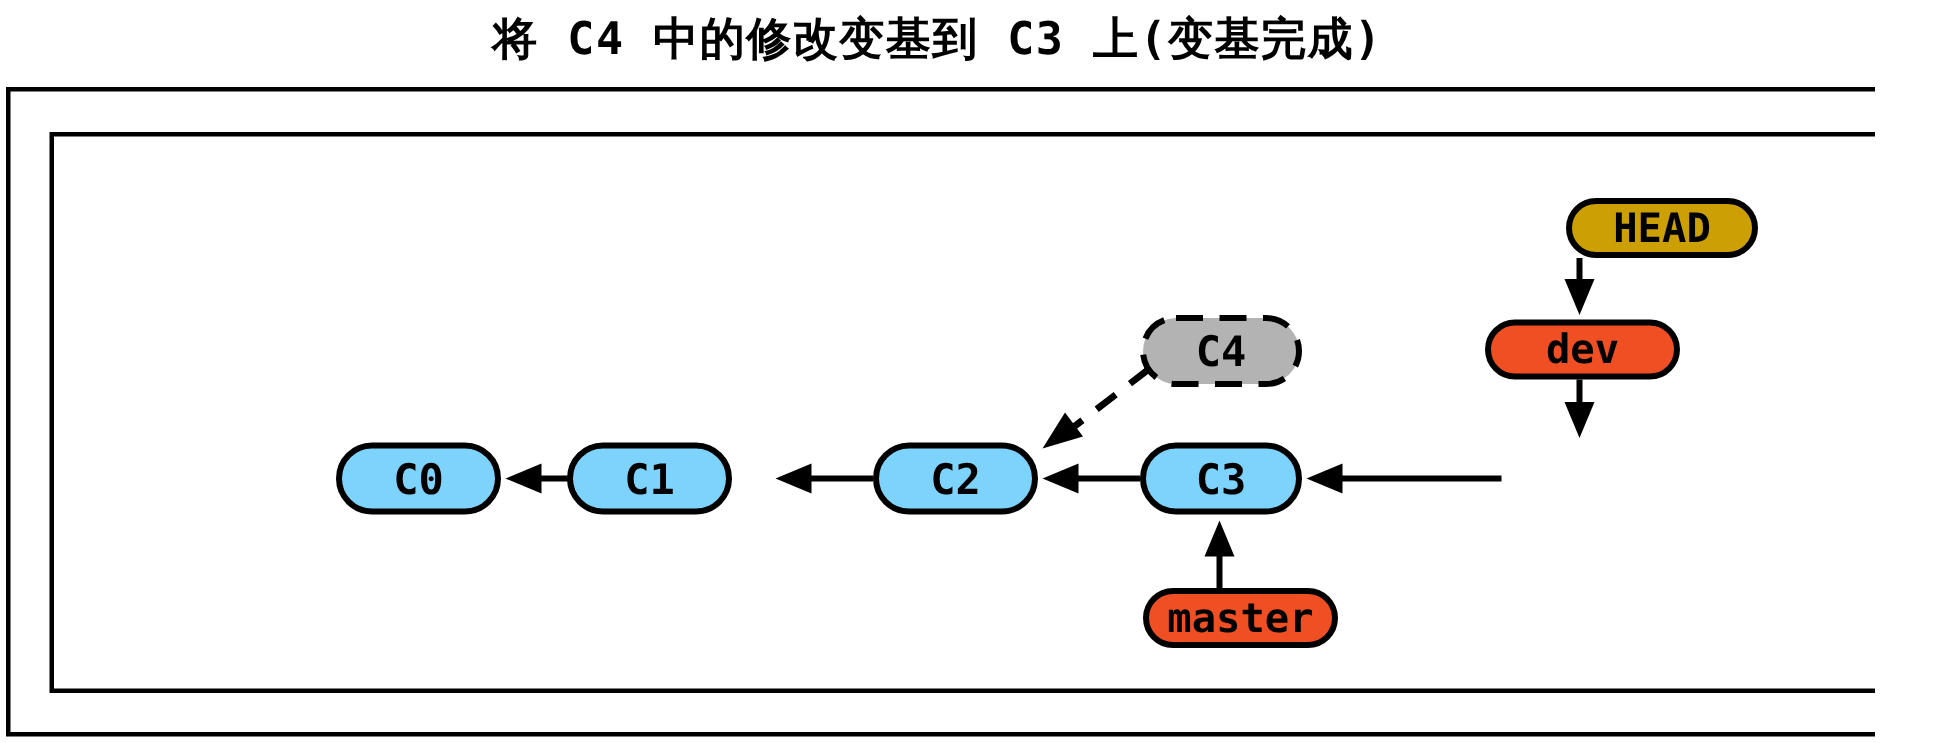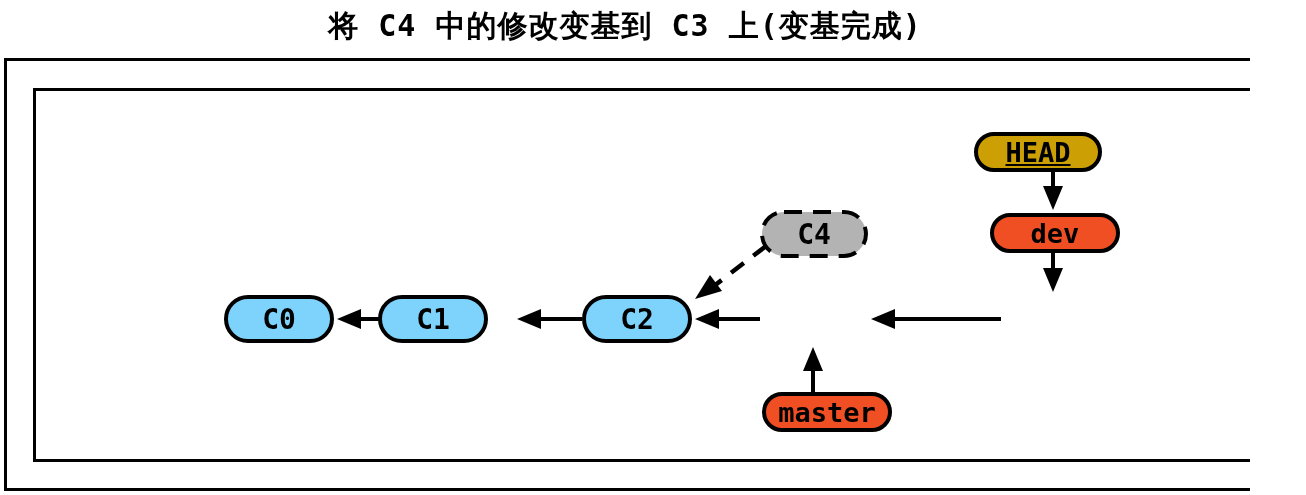--- a/index.html
+++ b/index.html
@@ -126,26 +126,29 @@
 
   <div class="node commit" style="left:224px; top:295px;">
     <span>C0</span>
   </div>
   <div class="node commit" style="left:378px; top:295px;">
     <span>C1</span>
   </div>
   <div class="node commit" style="left:582px; top:295px;">
     <span>C2</span>
   </div>
+  <div class="node commit" style="left:760px; top:295px; width:108px;">
+    <span>C3</span>
+  </div>
 
   <div class="node commit ghost-label" style="left:760px; top:210px; width:108px;align-items:center;">
     <span>C4</span>
   </div>
 
-  <div class="node tag tag-head" style="left:974px; top:132px; width:128px;text-decoration:underline;">
+  <div class="node tag tag-head" style="left:1044px; top:132px; width:128px;">
     <span>HEAD</span>
   </div>
   <div class="node tag tag-branch" style="left:990px; top:213px; width:130px;">
     <span>dev</span>
   </div>
   <div class="node tag tag-branch" style="left:762px; top:392px; width:130px;">
     <span>master</span>
   </div>
 
 </div>

